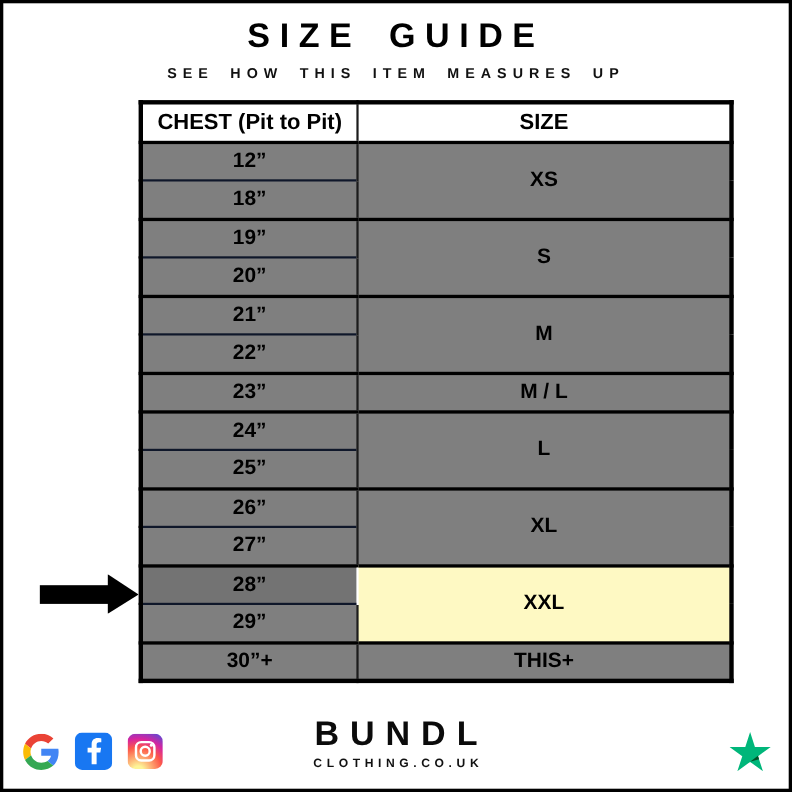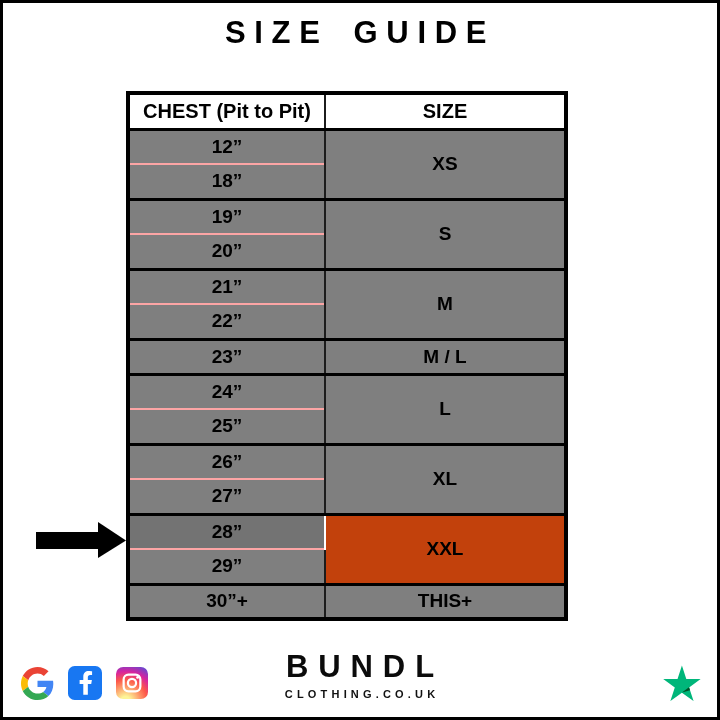--- a/index.html
+++ b/index.html
@@ -19,42 +19,42 @@
     letter-spacing: 0.28em; word-spacing: 0.25em;
   }
   .subtitle {
     position: absolute; top: 56px; left: 0; right: 0;
     text-align: center;
     font-size: 13px; font-weight: 700; color: #111;
     letter-spacing: 0.42em; word-spacing: 0.45em;
   }
   table.size-table {
     position: absolute; left: 123px; top: 88px;
-    width: 442px;
+    width: 541px;
     border-collapse: collapse;
     table-layout: fixed;
     border: 4px solid #000;
   }
   .size-table col.c-chest { width: 197px; }
   .size-table th {
     background: #fff; color: #000;
     height: 36px; font-size: 20px; font-weight: 700;
     text-align: center; border-bottom: 3px solid #000;
   }
   .size-table th.th-chest { border-right: 2px solid #1c1c1c; }
   .size-table td {
     background: var(--row-gray, #7f7f7f);
     color: #000; height: 35px;
     font-size: 19px; font-weight: 700; text-align: center;
-    border-top: 2px solid #fca5a5;
+    border-top: 2px solid #0f172a;
   }
   .size-table tr.group-start td { border-top: 3px solid #000; }
   .size-table td.chest-cell { border-right: 2px solid #1c1c1c; }
   .size-table td.chest-cell.hl { background: #737373; border-right-color: #fff; }
-  .size-table td.size-cell.hl { background: #c2410c; }
+  .size-table td.size-cell.hl { background: #fef9c3; }
   .arrow {
     position: absolute; left: 33px; top: 519px;
     width: 90px; height: 36px;
   }
   .footer-social {
     position: absolute; left: 18px; top: 663px;
     display: flex; align-items: center; gap: 14px;
   }
   .social-icon { display: block; cursor: pointer; }
   .brand-block {
@@ -79,20 +79,21 @@
     font-size: 30px; font-weight: 700; color: #191919;
     letter-spacing: -0.5px;
   }
 </style>
 </head>
 <body>
 
 <div class="page">
 
   <div class="title">SIZE GUIDE</div>
+  <div class="subtitle">SEE HOW THIS ITEM MEASURES UP</div>
 
   <table class="size-table">
     <colgroup>
         <col class="c-chest">
         <col class="c-size">
       </colgroup>
     <thead>
       <tr>
         <th class="th-chest">CHEST (Pit to Pit)</th>
         <th class="th-size">SIZE</th>

